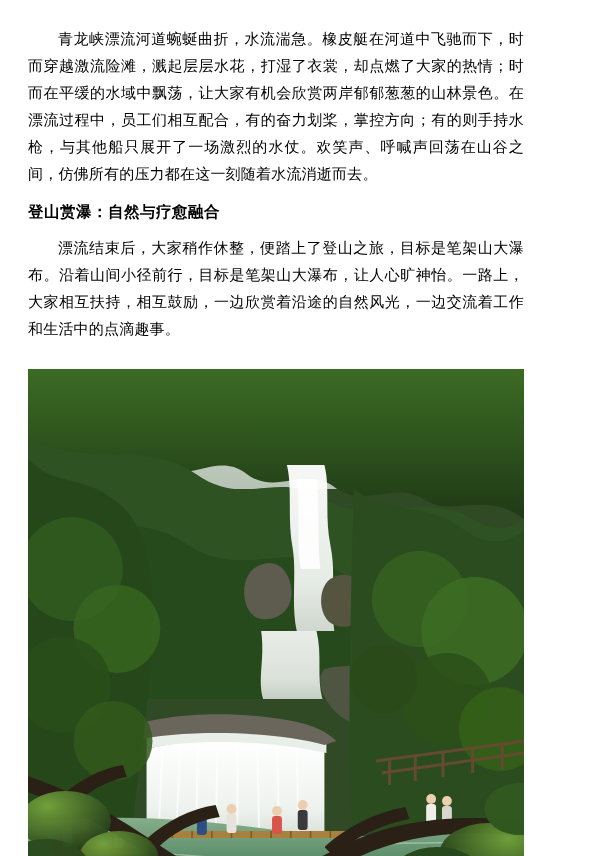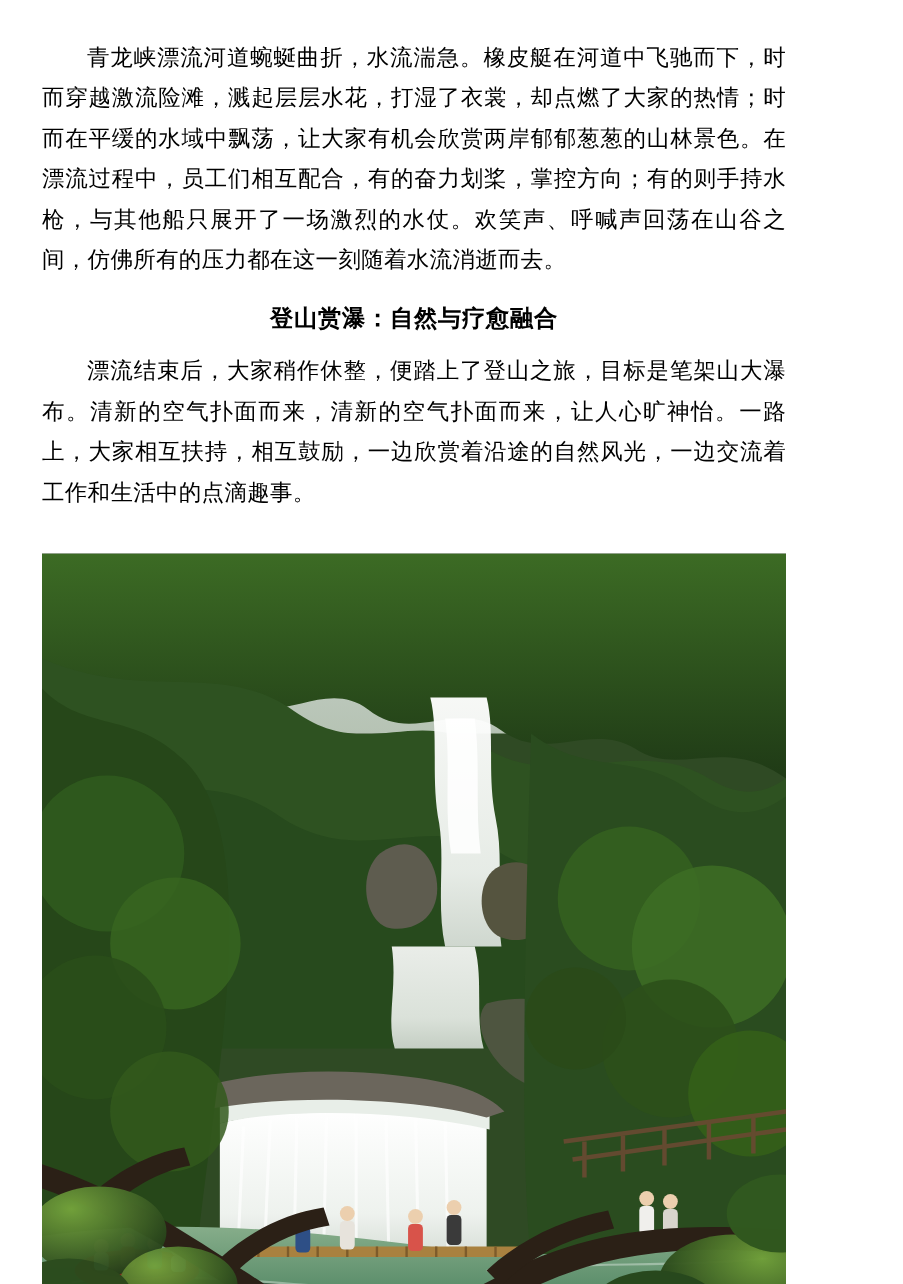--- a/index.html
+++ b/index.html
@@ -28,21 +28,20 @@
     text-justify: inter-ideograph;
     margin: 0 0 6px 0;
     letter-spacing: 0.2px;
   }
   .indent {
     text-indent: 2em;
   }
   .heading {
     font-size: 15.5px;
     font-weight: bold;
-    text-align: center;
     margin: 14px 0 12px 0;
     letter-spacing: 0.5px;
   }
   .figure {
     margin: 26px 0 0 0;
     display: flex;
     justify-content: center;
   }
   .photo {
     position: relative;
@@ -59,21 +58,21 @@
 </style>
 </head>
 <body>
 
 <div class="page">
 
   <p class="para indent">青龙峡漂流河道蜿蜒曲折，水流湍急。橡皮艇在河道中飞驰而下，时而穿越激流险滩，溅起层层水花，打湿了衣裳，却点燃了大家的热情；时而在平缓的水域中飘荡，让大家有机会欣赏两岸郁郁葱葱的山林景色。在漂流过程中，员工们相互配合，有的奋力划桨，掌控方向；有的则手持水枪，与其他船只展开了一场激烈的水仗。欢笑声、呼喊声回荡在山谷之间，仿佛所有的压力都在这一刻随着水流消逝而去。</p>
 
   <h2 class="heading">登山赏瀑：自然与疗愈融合</h2>
 
-  <p class="para indent">漂流结束后，大家稍作休整，便踏上了登山之旅，目标是笔架山大瀑布。清新的空气扑面而来，清新的空气扑面而来，让人心旷神怡。一路上，大家相互扶持，相互鼓励，一边欣赏着沿途的自然风光，一边交流着工作和生活中的点滴趣事。</p>
+  <p class="para indent">漂流结束后，大家稍作休整，便踏上了登山之旅，目标是笔架山大瀑布。沿着山间小径前行，目标是笔架山大瀑布，让人心旷神怡。一路上，大家相互扶持，相互鼓励，一边欣赏着沿途的自然风光，一边交流着工作和生活中的点滴趣事。</p>
 
   <div class="figure">
     <div class="photo">
       <svg viewBox="0 0 502 520" preserveAspectRatio="none" aria-hidden="true">
         <defs>
           <linearGradient id="gsky" x1="0" y1="0" x2="0" y2="1">
             <stop offset="0%" stop-color="#cdd6d2"></stop>
             <stop offset="100%" stop-color="#b6c3b4"></stop>
           </linearGradient>
           <linearGradient id="gfall" x1="0" y1="0" x2="0" y2="1">

